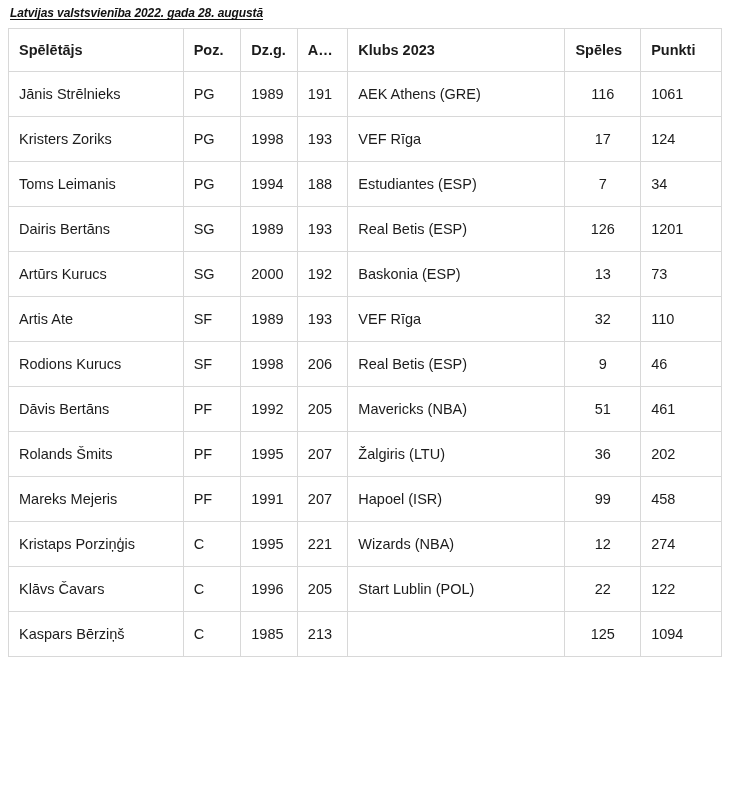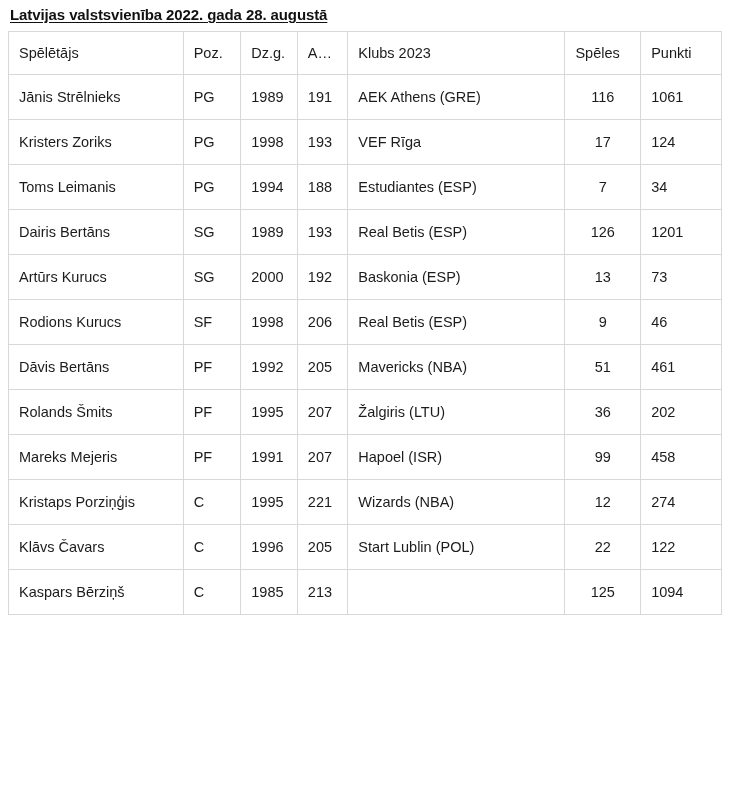--- a/index.html
+++ b/index.html
@@ -13,48 +13,49 @@
     font-family: "Liberation Sans", sans-serif;
     color: #1a1a1a;
     -webkit-font-smoothing: antialiased;
   }
   .page {
     width: 730px;
     box-sizing: border-box;
     padding: 6px 8px 0 8px;
   }
   .caption {
-    font-size: 15px;
+    font-size: 12px;
     font-weight: bold;
     color: #111111;
     text-decoration: underline;
     text-underline-offset: 2px;
     margin: 0 0 8px 2px;
     letter-spacing: -0.1px;
+    font-style: italic;
   }
   table.roster {
     border-collapse: collapse;
     width: 714px;
     table-layout: fixed;
     background: #ffffff;
   }
   table.roster th,
   table.roster td {
     border: 1px solid #d8d8d8;
     padding: 0 10px;
     height: 44px;
     font-size: 14.5px;
     color: #1c1c1c;
     vertical-align: middle;
     white-space: nowrap;
     overflow: hidden;
     text-overflow: ellipsis;
   }
   table.roster thead th {
-    font-weight: normal;
+    font-weight: bold;
     font-size: 14.5px;
     text-align: left;
     height: 42px;
     background: #ffffff;
     border-bottom: 1px solid #d8d8d8;
   }
   
   col.c-player  { width: 173px; }
   col.c-pos     { width: 57px; }
   col.c-born    { width: 56px; }
@@ -139,20 +140,29 @@
         <tr>
           <td class="player">Artūrs Kurucs</td>
           <td class="pos">SG</td>
           <td class="born">2000</td>
           <td class="height">192</td>
           <td class="club">Baskonia (ESP)</td>
           <td class="games">13</td>
           <td class="points">73</td>
         </tr>
         <tr>
+          <td class="player">Artis Ate</td>
+          <td class="pos">SF</td>
+          <td class="born">1989</td>
+          <td class="height">193</td>
+          <td class="club">VEF Rīga</td>
+          <td class="games">32</td>
+          <td class="points">110</td>
+        </tr>
+        <tr>
           <td class="player">Rodions Kurucs</td>
           <td class="pos">SF</td>
           <td class="born">1998</td>
           <td class="height">206</td>
           <td class="club">Real Betis (ESP)</td>
           <td class="games">9</td>
           <td class="points">46</td>
         </tr>
         <tr>
           <td class="player">Dāvis Bertāns</td>

